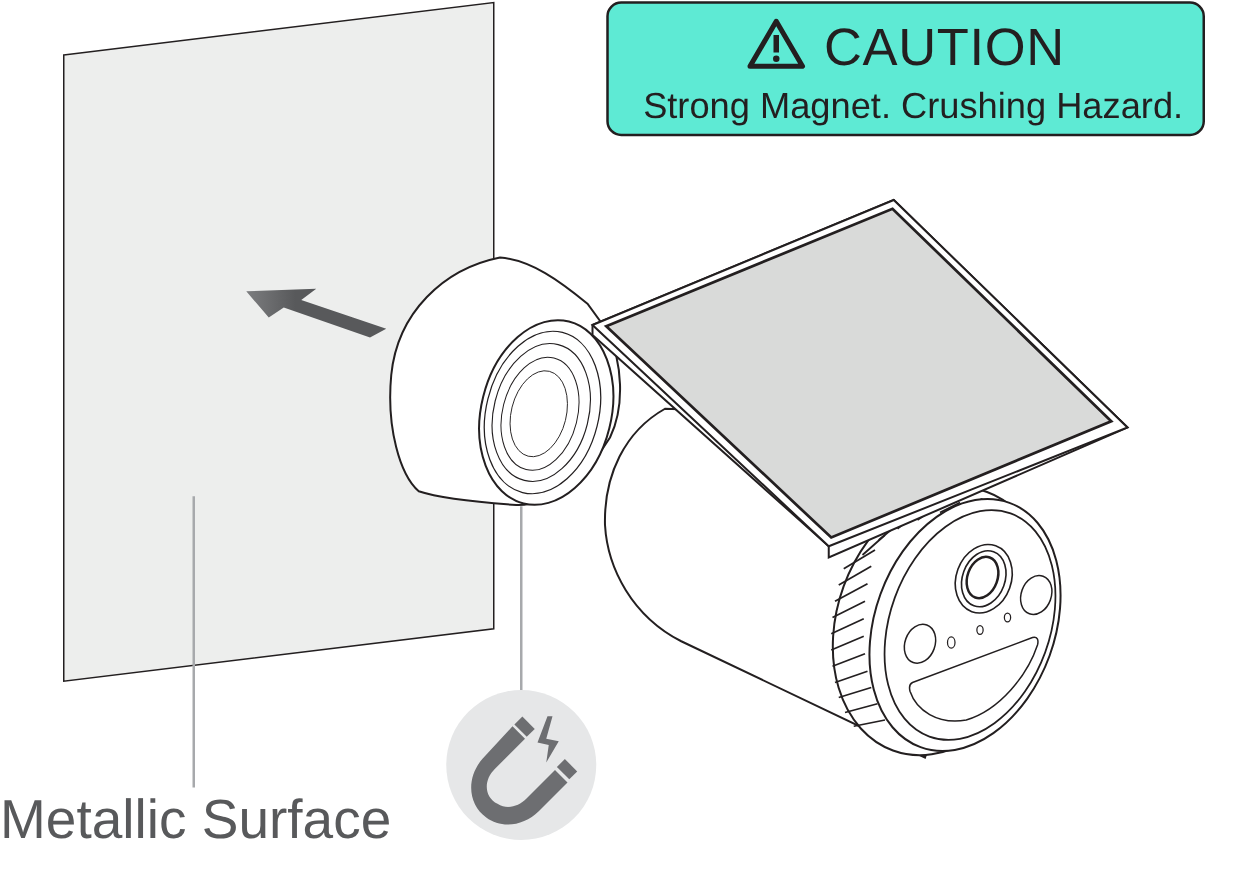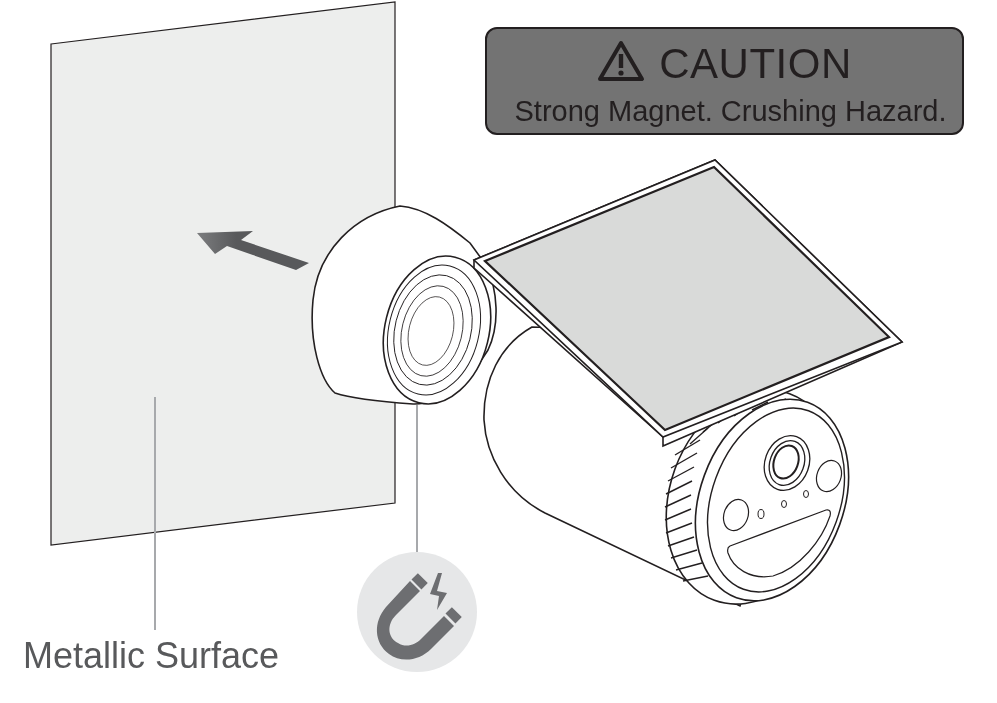--- a/index.html
+++ b/index.html
@@ -1,27 +1,27 @@
 <!DOCTYPE html>
 <html><head>
 <meta charset="utf-8">
 <style>
   html, body { margin: 0; padding: 0; background: #ffffff; }
   body { width: 997px; height: 703px; position: relative; overflow: hidden;
          font-family: "Liberation Sans", "DejaVu Sans", sans-serif; }
   .canvas { position: absolute; left: 0; top: 0; width: 997px; height: 703px; }
   .caution-box { position: absolute; left: 485px; top: 1px; width: 479px; height: 108px;
-                 border: 2px solid #231f20; border-radius: 12px; box-sizing: border-box; background: #737373; margin-top: 26px; }
+                 border: 2px solid #231f20; border-radius: 12px; box-sizing: border-box; background: #5eead4; }
   .caution-title { position: absolute; left: 0; right: 0; top: 10px; text-align: center;
                    font-size: 42px; color: #231f20; line-height: 50px; letter-spacing: 0.5px; }
   .caution-title .warn { display: inline-block; vertical-align: -4px; margin-right: 14px; }
   .caution-sub { position: absolute; left: 0; right: 0; top: 64px; text-align: center;
                  font-size: 29px; color: #231f20; line-height: 36px; padding-left: 12px; }
-  .surface-label { position: absolute; left: 0; top: 634px; font-size: 36px; color: #58595b;
-                   line-height: 44px; white-space: nowrap; padding-left: 23px; }
+  .surface-label { position: absolute; left: 0; top: 634px; font-size: 44px; color: #58595b;
+                   line-height: 44px; white-space: nowrap; }
 </style>
 </head>
 <body>
 
 <div class="canvas">
   <svg width="997" height="703" viewBox="0 0 997 703" xmlns="http://www.w3.org/2000/svg">
     <defs>
       <linearGradient id="arrowGrad" x1="0" y1="0" x2="1" y2="0">
         <stop offset="0" stop-color="#7c7d7f"></stop>
         <stop offset="0.35" stop-color="#58595b"></stop>

